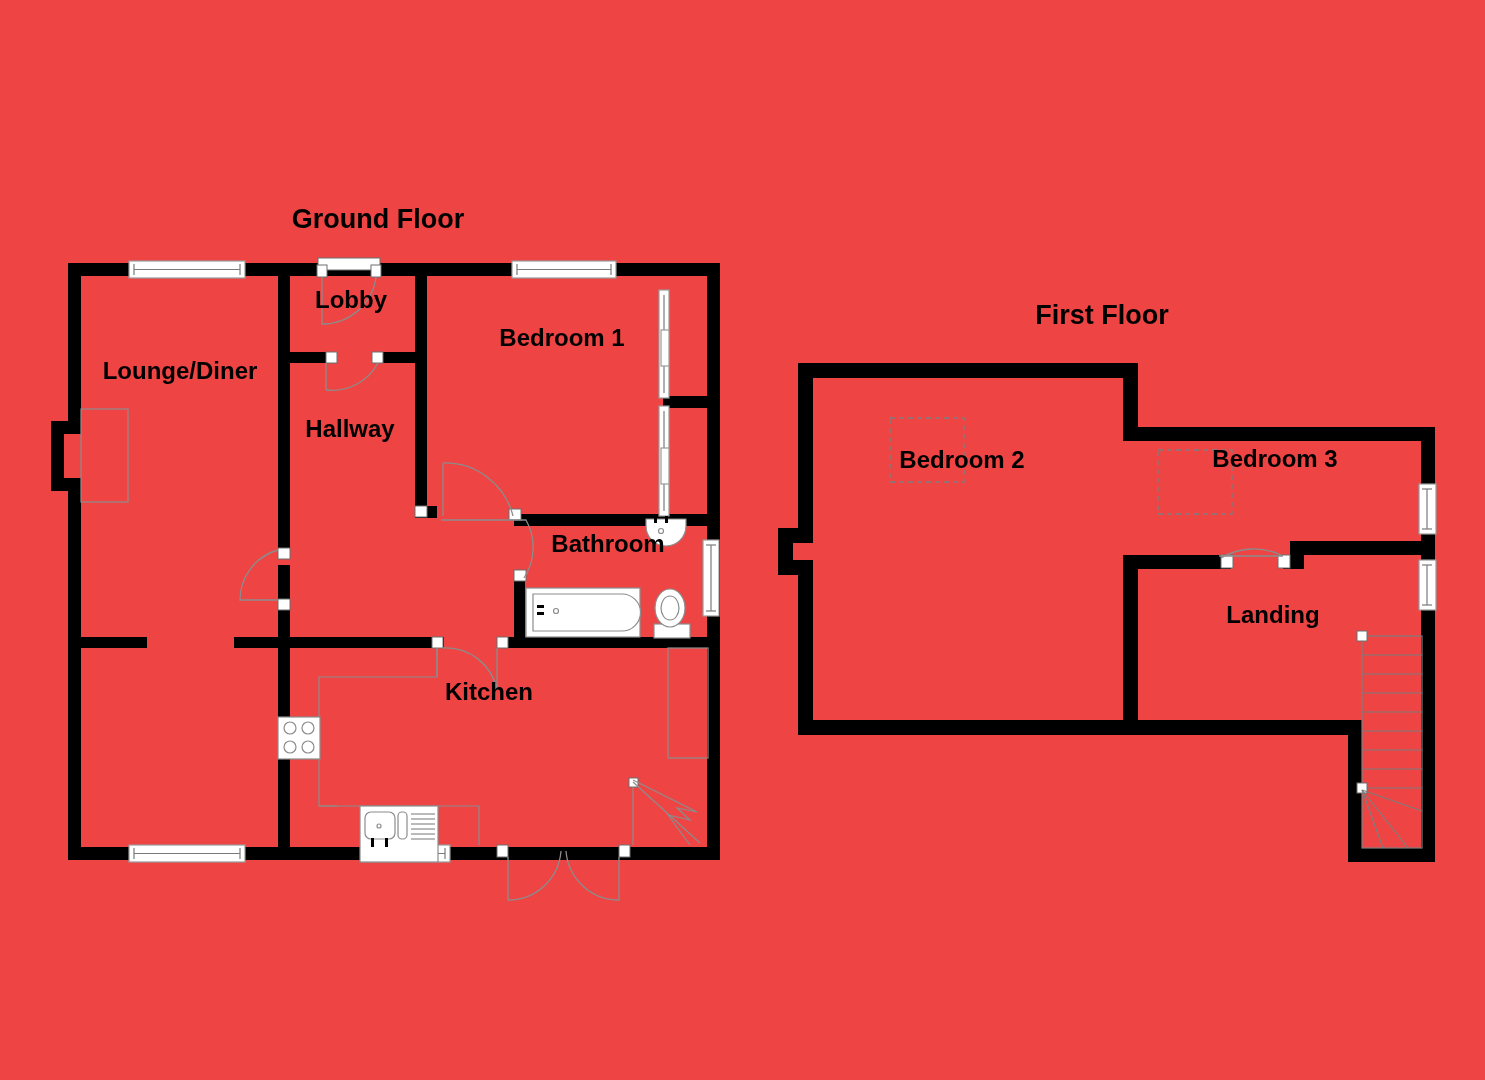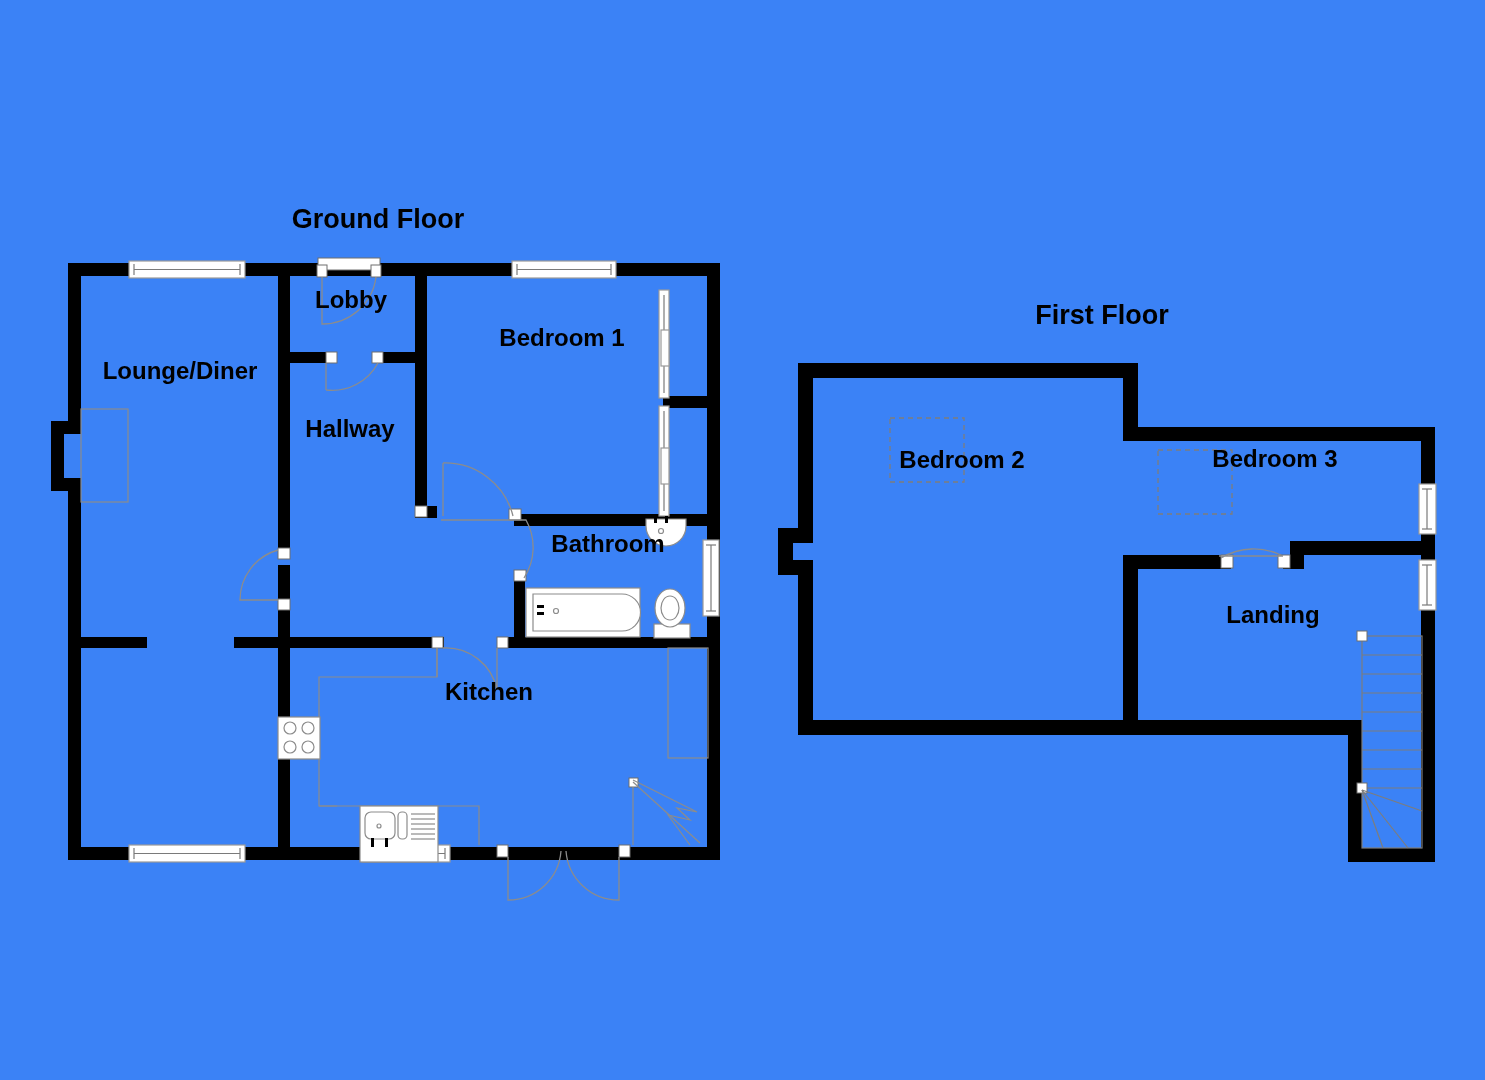--- a/index.html
+++ b/index.html
@@ -4,21 +4,21 @@
 <style>
   html, body {
     margin: 0;
     padding: 0;
     background: #ffffff;
   }
   #plan-root {
     position: relative;
     width: 1485px;
     height: 1080px;
-    background: #3b82f6;
+    background: #ef4444;
     font-family: "Liberation Sans", sans-serif;
     overflow: hidden;
   }
   #plan-svg {
     position: absolute;
     left: 0;
     top: 0;
     width: 1485px;
     height: 1080px;
     display: block;

